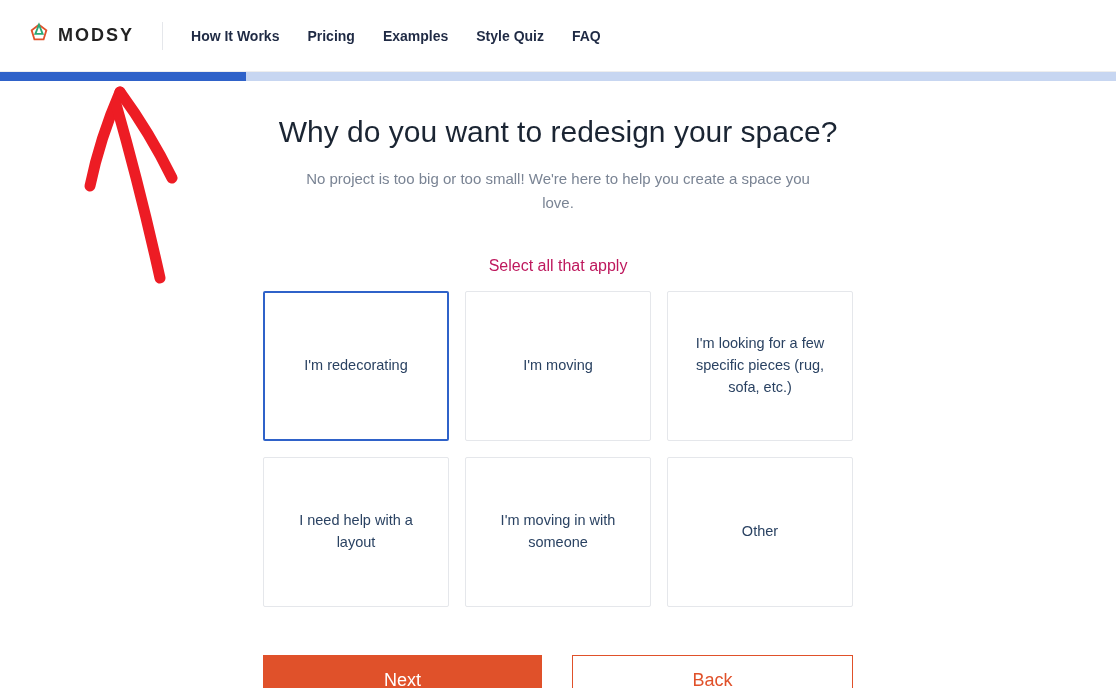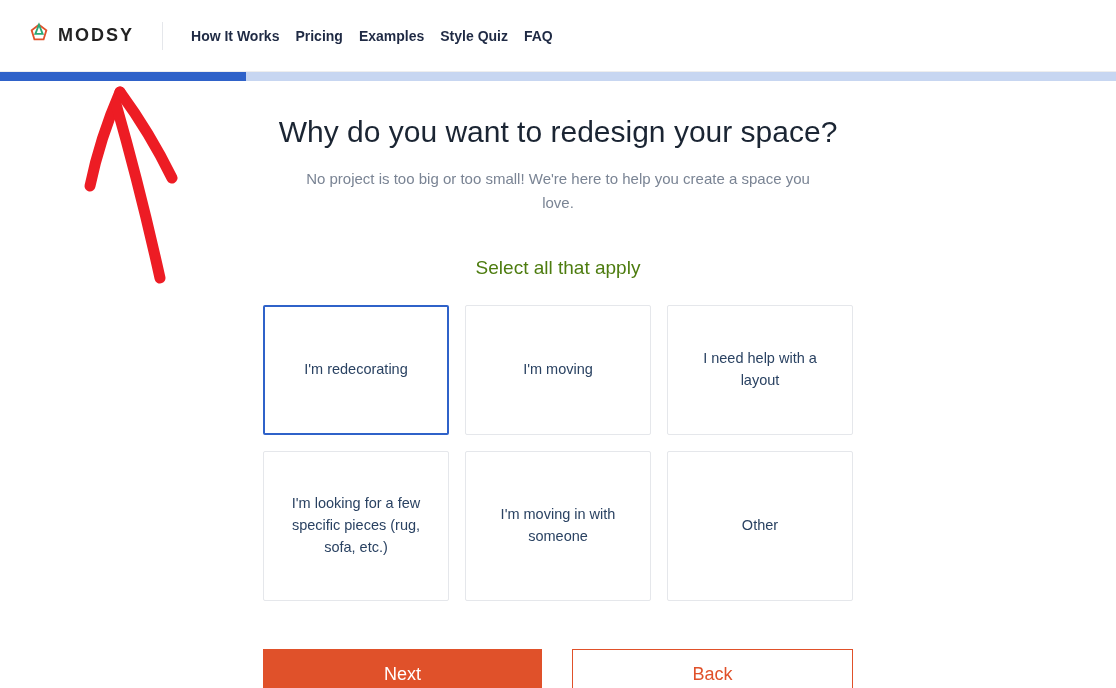--- a/index.html
+++ b/index.html
@@ -32,21 +32,21 @@
   }
   .logo svg { width: 22px; height: 22px; }
   .vdiv {
     width: 1px;
     height: 28px;
     background: #e5e7eb;
     margin: 0 28px;
   }
   .nav {
     display: flex;
-    gap: 16px;
+    gap: 28px;
   }
   .nav a {
     color: #1f2a44;
     font-weight: 600;
     font-size: 14px;
     text-decoration: none;
     cursor: pointer;
   }
 
   
@@ -75,23 +75,23 @@
     margin-bottom: 18px;
   }
   .subtitle {
     font-size: 15px;
     color: #7a8494;
     line-height: 1.6;
     max-width: 520px;
     margin: 0 auto 42px;
   }
   .select-hint {
-    font-size: 19px;
-    color: #4d7c0f;
-    margin-bottom: 26px;
+    font-size: 16px;
+    color: #be185d;
+    margin-bottom: 16px;
   }
 
   .grid {
     width: 590px;
     margin: 0 auto;
     display: grid;
     grid-template-columns: repeat(3, 1fr);
     gap: 16px;
   }
   .card {
@@ -183,25 +183,25 @@
   <p class="subtitle">No project is too big or too small! We're here to help you create a space you love.</p>
   <div class="select-hint">Select all that apply</div>
 
   <div class="grid">
     <div class="card selected">
       <span>I'm redecorating</span>
     </div>
     <div class="card">
       <span>I'm moving</span>
     </div>
+    <div class="card tall">
+      <span>I'm looking for a few specific pieces (rug, sofa, etc.)</span>
+    </div>
     <div class="card">
       <span>I need help with a layout</span>
-    </div>
-    <div class="card tall">
-      <span>I'm looking for a few specific pieces (rug, sofa, etc.)</span>
     </div>
     <div class="card tall">
       <span>I'm moving in with someone</span>
     </div>
     <div class="card tall">
       <span>Other</span>
     </div>
   </div>
 
   <div class="actions">

